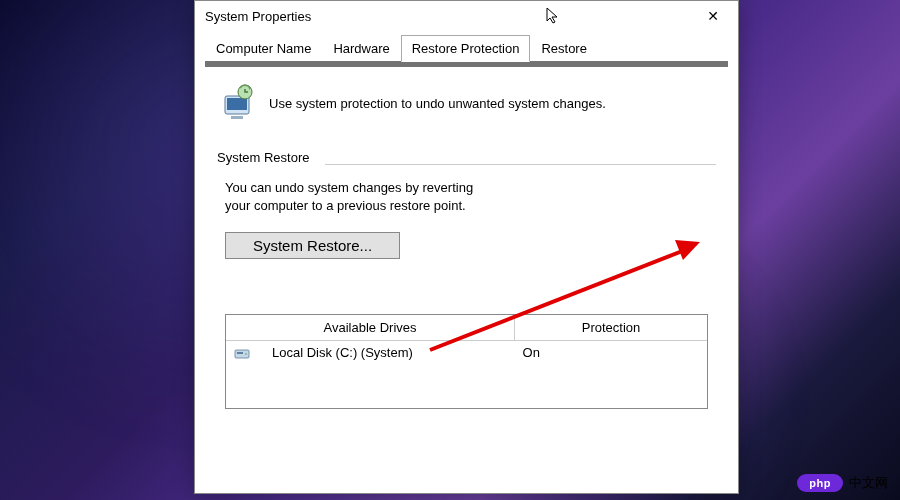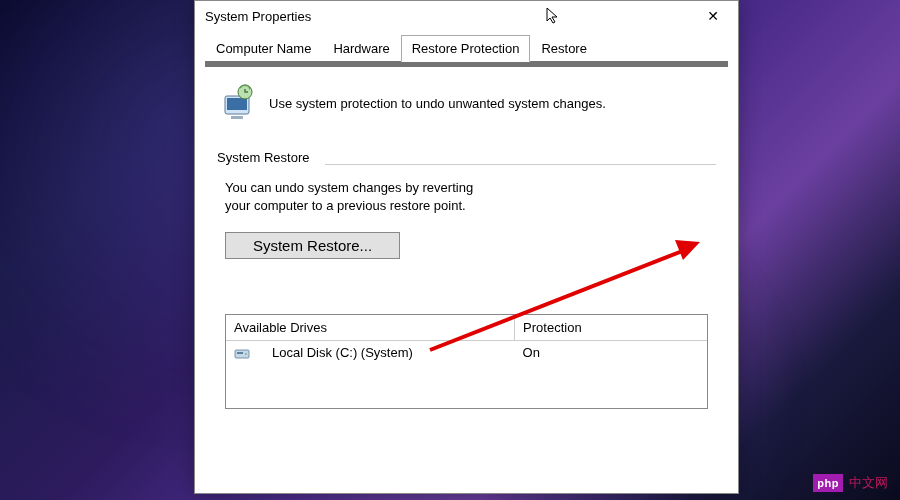--- a/index.html
+++ b/index.html
@@ -126,21 +126,21 @@
       margin: 0 8px;
       border: 1px solid #888;
       height: 95px;
     }
     table {
       width: 100%;
       border-collapse: collapse;
       font-size: 13px;
     }
     th {
-      text-align: left;
+      text-align: center;
       font-weight: normal;
       padding: 5px 8px;
       border-bottom: 1px solid #ccc;
       border-right: 1px solid #ccc;
     }
     th:last-child { border-right: none; }
     td {
       padding: 4px 8px;
     }
     .drive-cell {
@@ -157,30 +157,30 @@
       z-index: 5;
     }
     .watermark {
       position: absolute;
       bottom: 8px; right: 12px;
       display: flex;
       align-items: center;
       gap: 6px;
     }
     .wm-badge {
-      background: #a21caf;
+      background: #6d28d9;
       color: #fff;
       font-size: 11px;
       font-weight: bold;
-      padding: 3px 4px;
-      border-radius: 0;
+      padding: 3px 12px;
+      border-radius: 9px;
       letter-spacing: 0.5px;
     }
     .wm-text {
-      color: #be185d;
+      color: #000000;
       font-size: 13px;
     }
   </style>
 </head>
 <body>
 
 <div class="bg-swirl"></div>
 <div class="bg-swirl2"></div>
 
 <div class="dialog">

